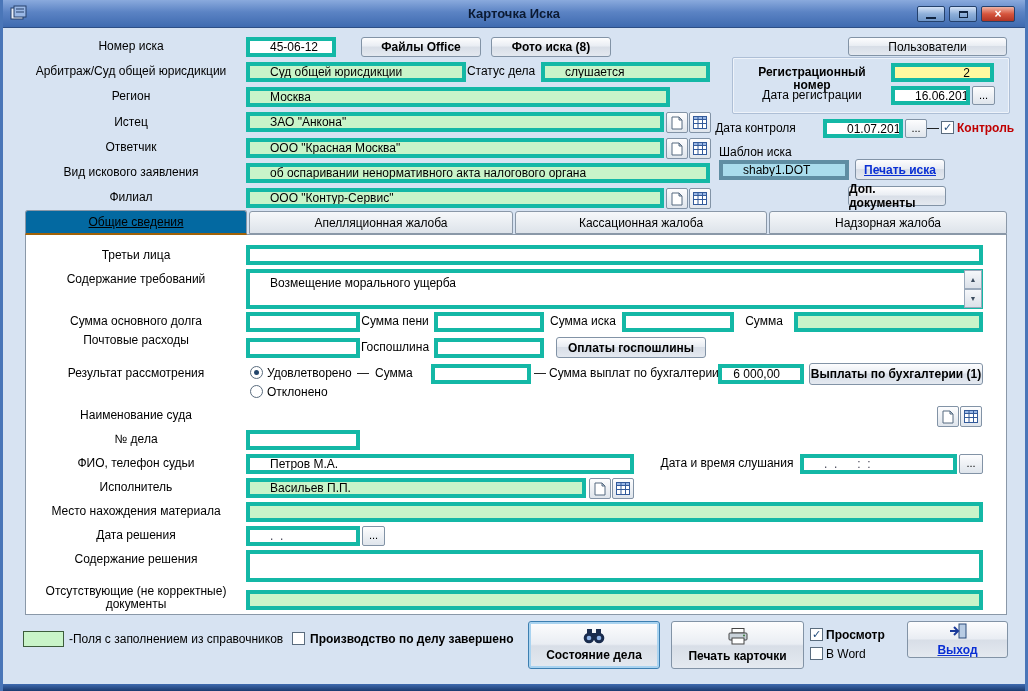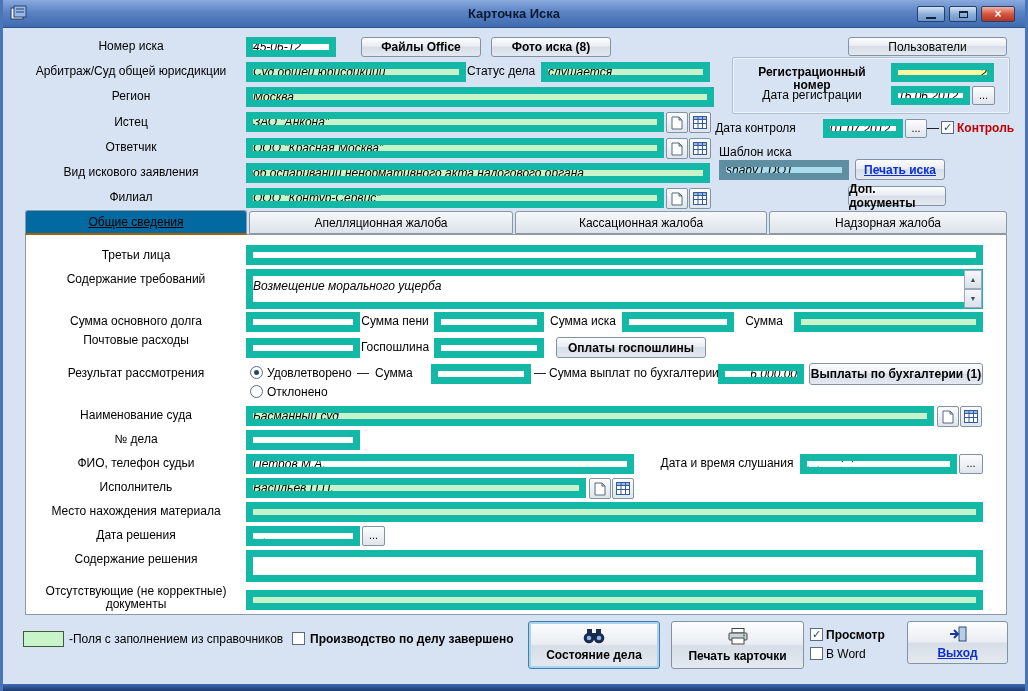--- a/index.html
+++ b/index.html
@@ -20,22 +20,22 @@
   .glyph-min{ width:10px; height:2px; background:#10233f; margin-top:7px;}
   .glyph-max{ width:9px; height:7px; border:1px solid #10233f; border-top-width:2px;}
   .glyph-close{ font-size:12px; font-weight:bold; line-height:1;}
   .bottom-edge{ position:absolute; left:0; bottom:0; width:100%; height:7px;
         background:linear-gradient(180deg,#3f6bb0,#1b3a6e);}
   .lbl{ position:absolute; text-align:center; line-height:13px;}
   .lbl-l{ position:absolute; text-align:left; line-height:13px;}
   .b{ font-weight:bold; }
   .red{ color:#c00000; font-weight:bold; }
   .link{ color:#0a2fd4; text-decoration:underline; font-weight:bold;}
-  .fld{ position:absolute; height:20px; background:#fff; border:7px solid #14b8a6;
-        display:flex; align-items:center; padding:0 0; overflow:hidden; white-space:pre;font-style:italic;}
+  .fld{ position:absolute; height:20px; background:#fff; border:4px solid #14b8a6;
+        display:flex; align-items:center; padding:0 20px; overflow:hidden; white-space:pre;}
   .green{ background:#c9f4c9; }
   .yellow{ background:#fff9a0; }
   .blue{ background:#a9dcec; border-color:#5f8ea3;}
   .r{ justify-content:flex-end; }
   .btn{ position:absolute; display:flex; align-items:center; justify-content:center;
         background:linear-gradient(180deg,#fdfdfe 0%,#e9edf3 45%,#d8dee7 50%,#e4e9f0 100%);
         border:1px solid #8293a6; border-radius:3px; cursor:default; font-weight:bold;}
   .btn.normal{ font-weight:normal; }
   .iconbtn{ position:absolute; width:22px; height:21px; display:flex; align-items:center;
         justify-content:center; background:linear-gradient(180deg,#fdfdfe,#dfe5ec);
@@ -102,21 +102,21 @@
   <div class="btn" style="left:358px;top:37px;width:120px;height:20px">Файлы Office</div>
   <div class="btn" style="left:488px;top:37px;width:120px;height:20px">Фото иска (8)</div>
   <div class="btn normal" style="left:845px;top:37px;width:159px;height:19px">Пользователи</div>
 
   <div class="lbl" style="left:18px;top:65px;width:220px">Арбитраж/Суд общей юрисдикции</div>
   <div class="fld green" style="left:243px;top:62px;width:220px">Суд общей юрисдикции</div>
   <div class="lbl" style="left:463px;top:65px;width:70px">Статус дела</div>
   <div class="fld green" style="left:538px;top:62px;width:169px">слушается</div>
 
   <div class="lbl" style="left:18px;top:90px;width:220px">Регион</div>
-  <div class="fld green" style="left:243px;top:87px;width:468px">Москва</div>
+  <div class="fld green" style="left:243px;top:87px;width:424px">Москва</div>
 
   <div class="lbl" style="left:18px;top:116px;width:220px">Истец</div>
   <div class="fld green" style="left:243px;top:112px;width:418px">ЗАО "Анкона"</div>
   <div class="iconbtn" style="left:663px;top:112px">
     <svg width="12" height="14" viewBox="0 0 12 14">
         <path d="M1 1 h7 l3 3 v9 h-10 z" fill="#fff" stroke="#566a80"></path>
         <path d="M8 1 l3 3 h-3 z" fill="#c9d6e4" stroke="#566a80"></path>
       </svg>
   </div>
   <div class="iconbtn" style="left:686px;top:112px">
@@ -231,21 +231,20 @@
   <div class="lbl-l z" style="left:372px;top:367px">Сумма</div>
   <div class="fld z" style="left:428px;top:364px;width:100px"></div>
   <div class="dash" style="left:531px;top:367px">—</div>
   <div class="lbl-l z" style="left:546px;top:367px">Сумма выплат по бухгалтерии</div>
   <div class="fld r z" style="left:715px;top:364px;width:86px">6 000,00</div>
   <div class="btn z" style="left:806px;top:363px;width:174px;height:22px">Выплаты по бухгалтерии (1)</div>
   <div class="radio" style="left:247px;top:385px"></div>
   <div class="lbl-l z" style="left:264px;top:386px">Отклонено</div>
 
   <div class="lbl z" style="left:28px;top:409px;width:210px">Наименование суда</div>
-  <div class="fld green z" style="left:243px;top:406px;width:688px">Басманный суд</div>
   <div class="iconbtn z" style="left:934px;top:406px">
     <svg width="12" height="14" viewBox="0 0 12 14">
         <path d="M1 1 h7 l3 3 v9 h-10 z" fill="#fff" stroke="#566a80"></path>
         <path d="M8 1 l3 3 h-3 z" fill="#c9d6e4" stroke="#566a80"></path>
       </svg>
   </div>
   <div class="iconbtn z" style="left:957px;top:406px">
     <svg width="14" height="13" viewBox="0 0 14 13">
         <rect x="0.5" y="0.5" width="13" height="12" fill="#fff" stroke="#335a9a"></rect>
         <rect x="0.5" y="0.5" width="13" height="3" fill="#9ab8e6" stroke="#335a9a"></rect>
@@ -324,21 +323,21 @@
     <span>Печать карточки</span>
   </div>
 
   <div class="cb" style="left:807px;top:628px">
       <span>✓</span>
     </div>
   <div class="lbl-l b" style="left:823px;top:629px">Просмотр</div>
   <div class="cb" style="left:807px;top:647px"></div>
   <div class="lbl-l" style="left:823px;top:648px">В Word</div>
 
-  <div class="bigbtn" style="left:904px;top:621px;width:101px;height:43px">
+  <div class="bigbtn" style="left:904px;top:621px;width:101px;height:37px">
     <svg width="18" height="16" viewBox="0 0 18 16">
       <rect x="10" y="1" width="7" height="14" fill="#b8cce4" stroke="#2a4a7a"></rect>
       <path d="M1 8 h7" stroke="#1a3a9a" stroke-width="2" fill="none"></path>
       <path d="M5 4 l4 4 -4 4" stroke="#1a3a9a" stroke-width="2" fill="none"></path>
     </svg>
     <span class="link">Выход</span>
   </div>
 
   <div class="bottom-edge"></div>
 </div>

